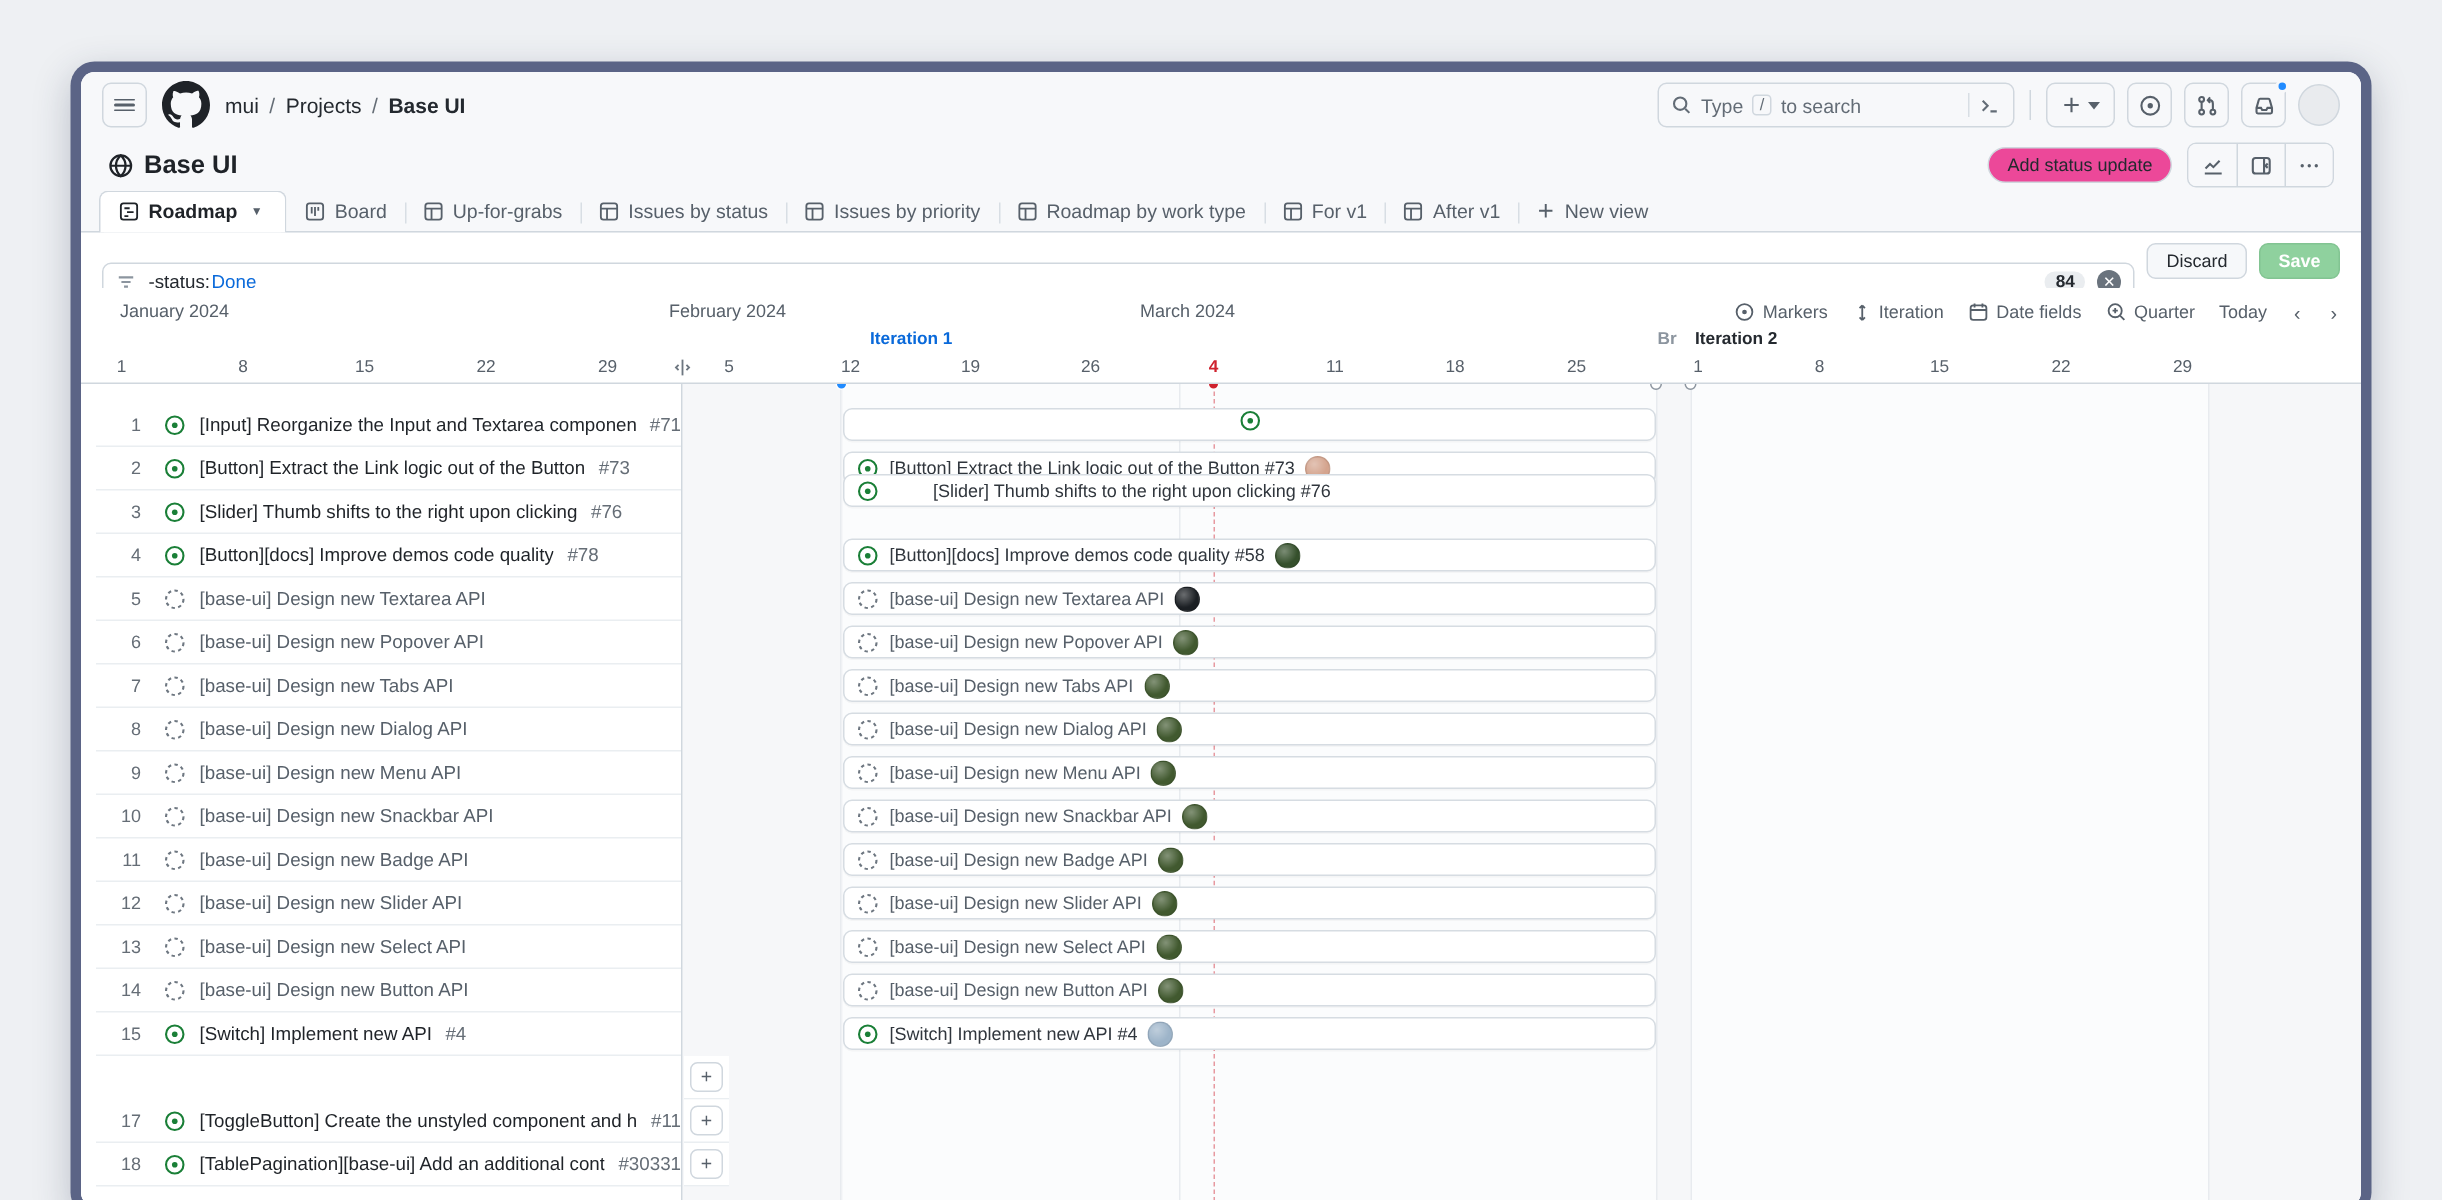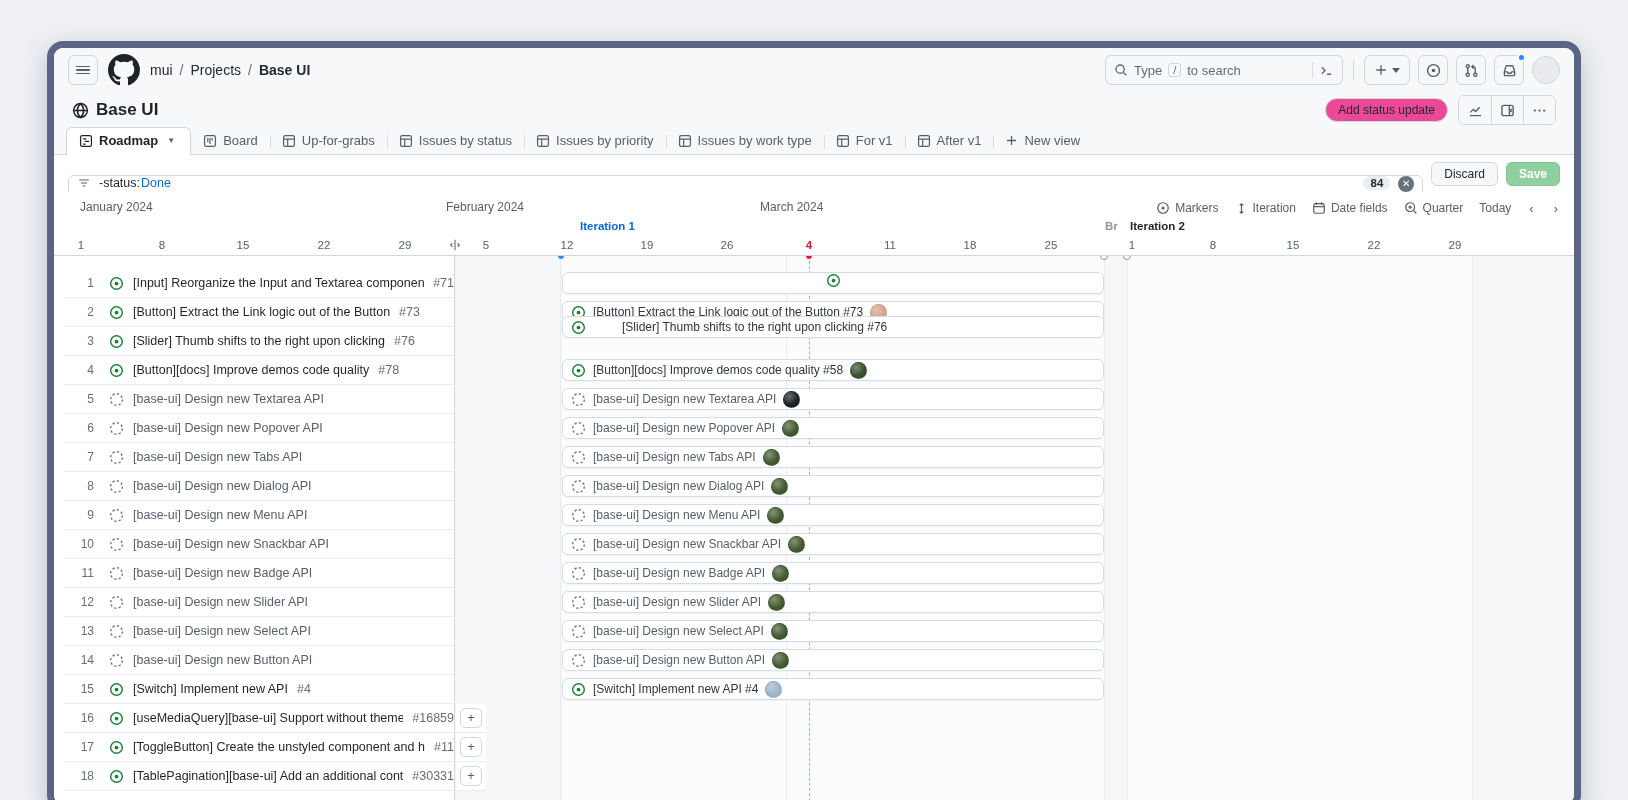--- a/index.html
+++ b/index.html
@@ -44,21 +44,21 @@
   .tabsrow { height:27px; background:#f7f8fa; border-bottom:1px solid #d0d7de; display:flex; align-items:flex-end; padding:0 12px; position:relative; }
   .tab { display:flex; align-items:center; gap:6px; font-size:13px; color:#57606a; padding:5px 12px 6px; cursor:pointer; position:relative; }
   .tab .divider { position:absolute; right:-1px; top:7px; height:14px; width:1px; background:#d8dee4; }
   .tab.active { background:#ffffff; border:1px solid #d0d7de; border-bottom:none; border-radius:6px 6px 0 0;
                 color:#1f2328; font-weight:bold; margin-bottom:-1px; padding-bottom:7px; }
   .tab .caret { font-size:8px; color:#57606a; border:1px solid transparent; padding:1px 2px; }
   .tab svg { flex:none; }
 
   
   .filterrow { height:37px; background:#fff; display:flex; align-items:center; padding:0 14px; gap:8px; }
-  .filterbox { flex:1; height:26px; border:1px solid #d0d7de; border-radius:6px; display:flex; align-items:flex-start;
+  .filterbox { flex:1; height:26px; border:1px solid #d0d7de; border-radius:6px; display:flex; align-items:center;
                gap:8px; padding:0 8px; font-size:12.5px;margin-top:28px; }
   .filterbox .q-blue { color:#0969da; }
   .filterbox .grow { flex:1; }
   .count-pill { background:#eaedf0; border-radius:999px; font-size:11.5px; font-weight:bold; padding:1px 7px; color:#24292f; }
   .clear-circle { width:16px; height:16px; border-radius:50%; background:#6a737d; color:#fff; font-size:10px;
                   display:flex; align-items:center; justify-content:center; cursor:pointer; }
   .btn { font-size:12px; border:1px solid #d0d7de; border-radius:6px; padding:4px 12px; background:#f6f8fa; color:#24292f; cursor:pointer; }
   .btn.save { background:#8fd19e; border-color:#82c492; color:#ffffff; font-weight:bold; }
 
   
@@ -278,21 +278,21 @@
           <span class="tl">Issues by priority</span>
           <span class="divider"></span>
         </div>
         <div class="tab">
           <span class="ticon">
             <svg width="14" height="14" viewBox="0 0 16 16" fill="none" stroke="currentColor" stroke-width="1.4">
               <rect x="1.8" y="1.8" width="12.4" height="12.4" rx="2"></rect>
               <path d="M1.8 5.8h12.4M6.5 5.8v8.4"></path>
             </svg>
           </span>
-          <span class="tl">Issues by work type</span>
+          <span class="tl">Roadmap by work type</span>
           <span class="divider"></span>
         </div>
         <div class="tab">
           <span class="ticon">
             <svg width="14" height="14" viewBox="0 0 16 16" fill="none" stroke="currentColor" stroke-width="1.4">
               <rect x="1.8" y="1.8" width="12.4" height="12.4" rx="2"></rect>
               <path d="M1.8 5.8h12.4M6.5 5.8v8.4"></path>
             </svg>
           </span>
           <span class="tl">For v1</span>
@@ -561,31 +561,20 @@
     <span class="rnum">15</span>
     <span class="ticon">
               <svg width="15" height="15" viewBox="0 0 16 16" fill="none">
                 <circle cx="8" cy="8" r="6.2" stroke="#1a7f37" stroke-width="1.5"></circle>
                 <circle cx="8" cy="8" r="2" fill="#1a7f37"></circle>
               </svg>
             </span>
     <span class="ttl">[Switch] Implement new API</span>
     <span class="inum">#4</span>
   </div>
-          <div class="trow" style="top: 448px;">
-    <span class="rnum">16</span>
-    <span class="ticon">
-              <svg width="15" height="15" viewBox="0 0 16 16" fill="none">
-                <circle cx="8" cy="8" r="6.2" stroke="#1a7f37" stroke-width="1.5"></circle>
-                <circle cx="8" cy="8" r="2" fill="#1a7f37"></circle>
-              </svg>
-            </span>
-    <span class="ttl">[useMediaQuery][base-ui] Support without theme</span>
-    <span class="inum">#16859</span>
-  </div>
           <div class="trow" style="top: 477px;">
     <span class="rnum">17</span>
     <span class="ticon">
               <svg width="15" height="15" viewBox="0 0 16 16" fill="none">
                 <circle cx="8" cy="8" r="6.2" stroke="#1a7f37" stroke-width="1.5"></circle>
                 <circle cx="8" cy="8" r="2" fill="#1a7f37"></circle>
               </svg>
             </span>
     <span class="ttl">[ToggleButton] Create the unstyled component and hook</span>
     <span class="inum">#11</span>

